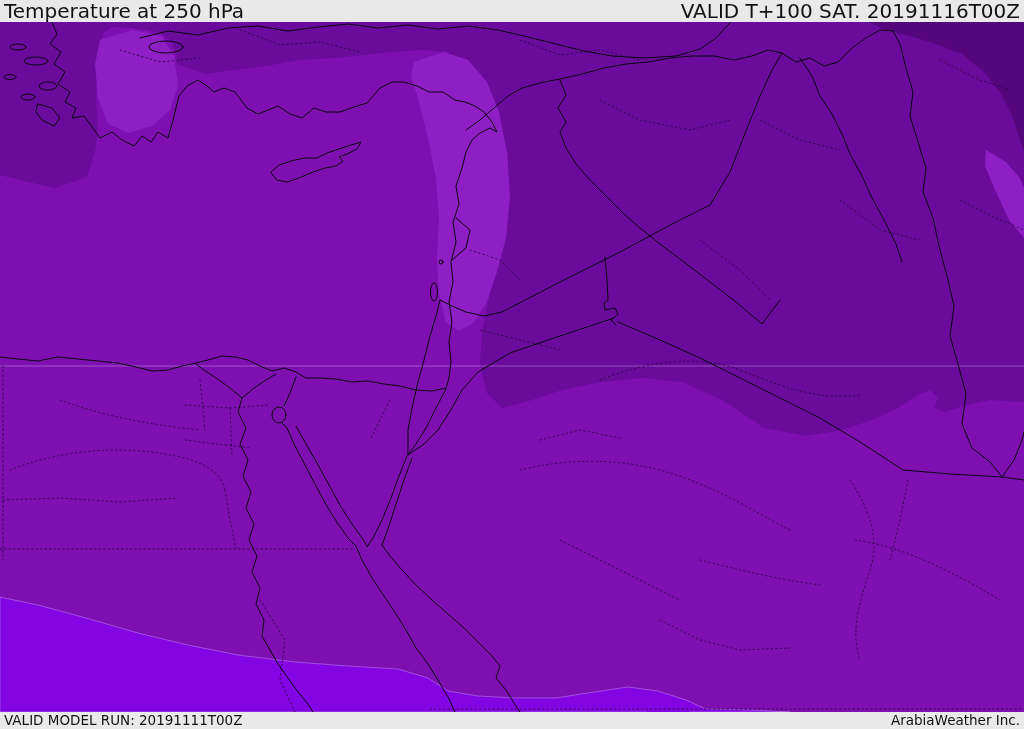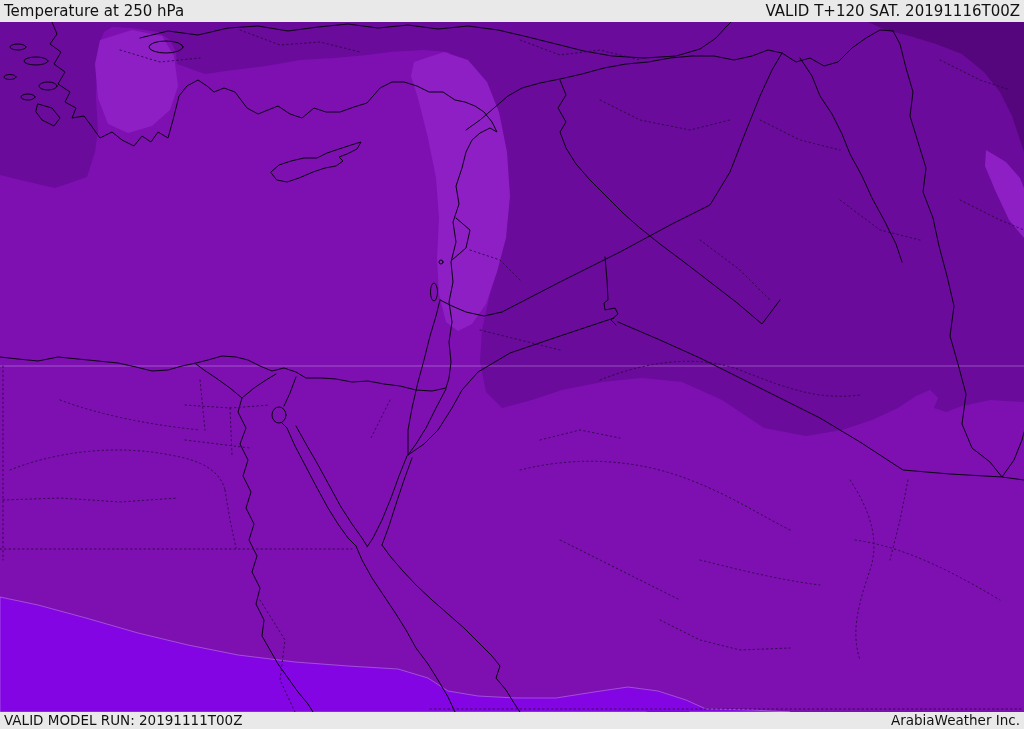--- a/index.html
+++ b/index.html
@@ -6,36 +6,36 @@
   .screen{
     position:relative;width:1024px;height:729px;overflow:hidden;
     font-family:"DejaVu Sans","Liberation Sans",sans-serif;
     background:#e9e9e9;
   }
   .bar{
     position:absolute;left:0;width:1024px;display:flex;
     justify-content:space-between;align-items:center;
     box-sizing:border-box;padding:0 4px;color:#111;
   }
-  .topbar{top:0;height:22px;font-size:15px;}
+  .topbar{top:0;height:22px;font-size:20px;}
   .bottombar{top:712px;height:17px;font-size:13.5px;}
   .bar .lbl{white-space:nowrap;line-height:1;}
   svg.map{position:absolute;top:22px;left:0;display:block;}
   .coast{fill:none;stroke-width:1;stroke-linejoin:round;stroke-linecap:round;}
   .admin{fill:none;stroke-width:1;stroke-dasharray:1.5 3;opacity:.85;stroke-linecap:round;}
   .grat{fill:none;stroke-width:1;opacity:.38;}
 </style>
 </head>
 <body>
 
 <div class="screen">
 
   <div class="bar topbar" style="background-color: rgb(233, 233, 233);">
     <span class="lbl">Temperature at 250 hPa</span>
-    <span class="lbl">VALID T+120 SAT. 20191116T00Z</span>
+    <span class="lbl">VALID T+100 SAT. 20191116T00Z</span>
   </div>
 
   <svg class="map" width="1024" height="690" viewBox="0 22 1024 690">
 
     <rect x="0" y="22" width="1024" height="690" fill="#7e10b2"></rect>
 
     <path d="M0,22 H1024 V402 L990,400 962,406 946,412 934,408 938,398 930,390 916,396 898,408 872,420 842,430
          806,436 764,428 722,400 682,382 642,378 602,382 562,390 532,400 502,408 486,392 480,362 482,330
          490,294 499,262 504,228 503,182 497,140 485,102 468,70 448,52 423,50 390,52 367,55 334,58 300,60
          266,66 233,70 205,74 177,64 176,52 170,40 158,32 132,28 112,27 104,32 100,42 97,64 96,98 98,130

